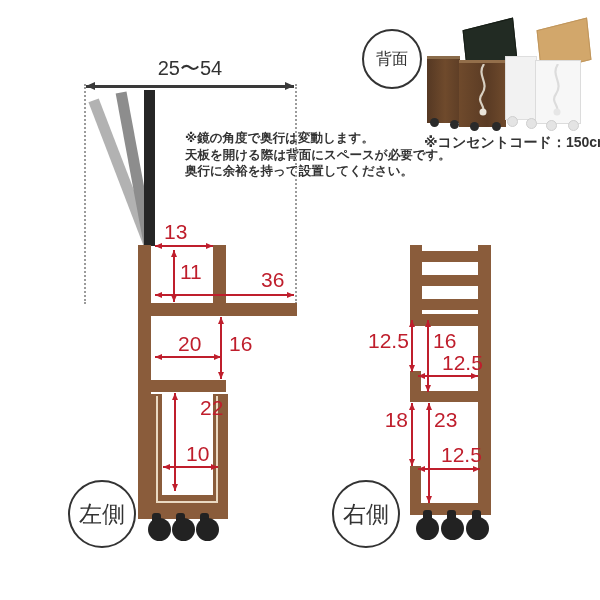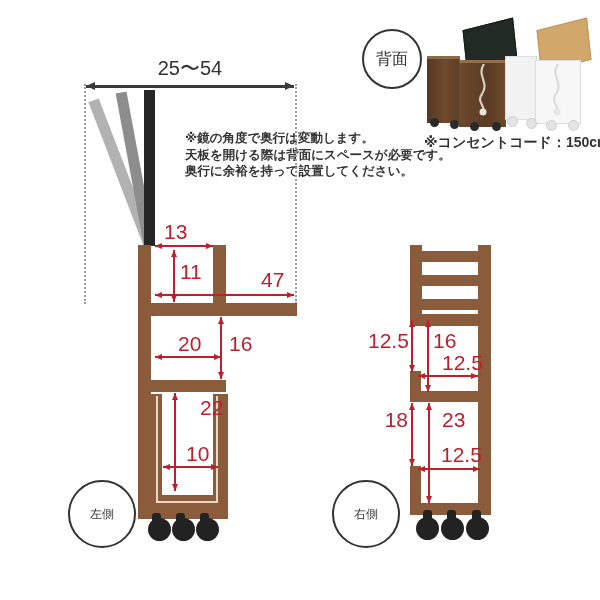--- a/index.html
+++ b/index.html
@@ -20,21 +20,21 @@
     border-left:3.5px solid transparent;border-right:3.5px solid transparent;border-bottom:7px solid #bf1e2c;}
   .va::after{content:"";position:absolute;bottom:0;left:-2.5px;width:0;height:0;
     border-left:3.5px solid transparent;border-right:3.5px solid transparent;border-top:7px solid #bf1e2c;}
   
   .ha.dk{background:#3a3a3a;height:3px;}
   .ha.dk::before{border-right-color:#3a3a3a;top:-3px;border-top-width:4.5px;border-bottom-width:4.5px;border-right-width:9px;}
   .ha.dk::after{border-left-color:#3a3a3a;top:-3px;border-top-width:4.5px;border-bottom-width:4.5px;border-left-width:9px;}
   .dim{position:absolute;font-size:21px;color:#bf1e2c;white-space:nowrap;line-height:1;}
   .dotted{position:absolute;width:0;border-left:2px dotted #9b9b9b;}
   .circle-label{position:absolute;border:2px solid #333;border-radius:50%;
-    display:flex;align-items:center;justify-content:center;font-size:12px;color:#333;background:#fff;}
+    display:flex;align-items:center;justify-content:center;font-size:23px;color:#333;background:#fff;}
   .caster-ball{position:absolute;width:23px;height:23px;border-radius:50%;background:#222;}
   .caster-stem{position:absolute;width:9px;height:13px;border-radius:3px;background:#222;}
   .note{position:absolute;left:185px;top:130px;font-size:12.5px;font-weight:bold;line-height:16.5px;color:#333;}
   .caption{position:absolute;left:424px;top:134px;font-size:14px;font-weight:bold;color:#333;white-space:nowrap;}
   .span-label{position:absolute;font-size:20px;color:#333;line-height:1;}
   .mini-caster{position:absolute;width:9px;height:9px;border-radius:50%;}
 </style>
 </head>
 <body>
 
@@ -108,21 +108,21 @@
     <div class="caster-ball" style="left:148px;top:518px;"></div>
     <div class="caster-ball" style="left:172px;top:518px;"></div>
     <div class="caster-ball" style="left:196px;top:518px;"></div>
 
     <div class="dim" style="left:164px;top:221px;">13</div>
     <div class="ha" style="left:155px;top:245px;width:58px;"></div>
 
     <div class="dim" style="left:180px;top:261px;">11</div>
     <div class="va" style="left:173px;top:250px;height:52px;"></div>
 
-    <div class="dim" style="left:261px;top:269px;">47</div>
+    <div class="dim" style="left:261px;top:269px;">36</div>
     <div class="ha" style="left:155px;top:294px;width:139px;"></div>
 
     <div class="dim" style="left:178px;top:333px;">20</div>
     <div class="ha" style="left:155px;top:356px;width:66px;"></div>
 
     <div class="dim" style="left:229px;top:333px;">16</div>
     <div class="va" style="left:220px;top:317px;height:62px;"></div>
 
     <div class="dim" style="left:200px;top:397px;text-align:right;">22</div>
     <div class="va" style="left:174px;top:393px;height:98px;"></div>
@@ -160,21 +160,21 @@
 
     <div class="dim" style="left:433px;top:330px;">16</div>
     <div class="va" style="left:427px;top:320px;height:72px;"></div>
 
     <div class="dim" style="left:442px;top:352px;">12.5</div>
     <div class="ha" style="left:418px;top:375px;width:60px;"></div>
 
     <div class="dim" style="left:374px;top:409px;width:34px;text-align:right;">18</div>
     <div class="va" style="left:411px;top:403px;height:63px;"></div>
 
-    <div class="dim" style="left:434px;top:409px;margin-left:8px;">23</div>
+    <div class="dim" style="left:434px;top:409px;">23</div>
     <div class="va" style="left:428px;top:403px;height:100px;"></div>
 
     <div class="dim" style="left:441px;top:444px;">12.5</div>
     <div class="ha" style="left:418px;top:468px;width:62px;"></div>
 
     <div class="circle-label" style="left:332px;top:480px;width:64px;height:64px;">
       <span>右側</span>
     </div>
   </div>
 

